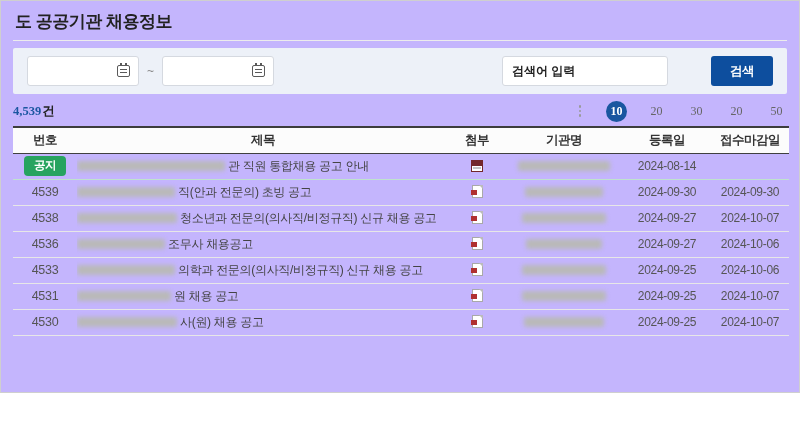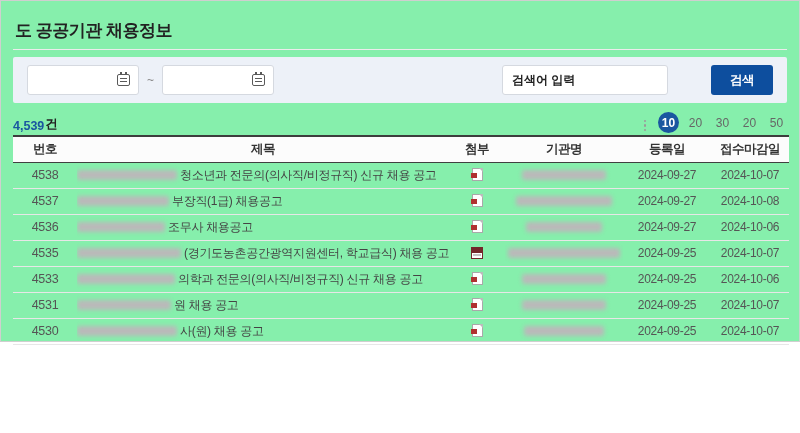--- a/index.html
+++ b/index.html
@@ -2,22 +2,22 @@
 <html><head>
 <meta charset="utf-8">
 <style>
   * { margin:0; padding:0; box-sizing:border-box; }
   html,body { width:800px; height:433px; }
   body {
     font-family:"Liberation Sans","DejaVu Sans",sans-serif;
     background:#fff; color:#333; overflow:hidden;
   }
   .page {
-    width:800px; height:342px; background:#86efac;
-    border:1px solid #cfcfcf; padding:9px 12px; position:relative;
+    width:800px; height:393px; background:#c4b5fd;
+    border:1px solid #cfcfcf; padding:0 12px; position:relative;
   }
   
   .page-header { padding:9px 2px 7px 2px; border-bottom:1px solid #ececec; }
   .page-title { font-size:17px; font-weight:bold; color:#222; letter-spacing:-0.5px; }
 
   
   .filter-bar {
     margin-top:7px; background:#edf1f8; border-radius:2px;
     height:46px; display:flex; align-items:center; padding:0 14px;
   }
@@ -42,30 +42,30 @@
     font-size:12px; font-weight:bold; color:#222; padding:0 9px; margin-right:8px;
     font-family:inherit;
   }
   .search-input::placeholder { color:#222; opacity:1; font-weight:bold; }
   .search-btn {
     width:62px; height:30px; background:#0d4e9e; color:#fff; border:none; border-radius:3px;
     font-size:12.5px; font-weight:bold; cursor:pointer; font-family:inherit; letter-spacing:-0.5px;margin-left:35px;
   }
 
   
-  .results-bar { height:26px; margin-top:4px; display:flex; align-items:flex-end; }
+  .results-bar { height:26px; margin-top:4px; display:flex; align-items:center;font-family:Liberation Serif, serif; }
   .result-count { font-size:12.5px; font-weight:bold; color:#1a56a0; }
   .result-suffix { font-size:12.5px; font-weight:bold; color:#222; margin-left:1px; }
   .results-spacer { flex:1; }
   .dots-icon { display:flex; flex-direction:column; gap:2px; margin-right:10px; cursor:pointer; padding:2px; }
   .dots-icon i { width:2.5px; height:2.5px; border-radius:50%; background:#9a9a9a; }
   .page-sizes { display:flex; align-items:center; gap:6px; }
   .page-size {
     min-width:21px; height:21px; display:flex; align-items:center; justify-content:center;
-    font-size:12px; color:#666; cursor:pointer; border-radius:50%; padding:0 2px;
+    font-size:12px; color:#666; cursor:pointer; border-radius:50%; padding:0 2px;margin-left:13px;
   }
   .page-size.active { background:#1a56a0; color:#fff; font-weight:bold; }
 
   
   table { width:100%; border-collapse:collapse; table-layout:fixed; margin-top:2px; }
   thead tr { border-top:2px solid #3d3d3d; border-bottom:1px solid #404040; background:#fcfcfc; }
   th { height:26px; font-size:12.5px; font-weight:600; color:#333; letter-spacing:-0.5px; }
   tbody tr { border-bottom:1px solid #e7e7e7; }
   tbody tr.notice { border-bottom:1px solid #bfe3cd; }
   td { height:26px; font-size:12px; color:#444; text-align:center; white-space:nowrap; overflow:hidden; letter-spacing:-0.3px; }
@@ -144,114 +144,114 @@
       <tr>
           <th>번호</th>
           <th>제목</th>
           <th>첨부</th>
           <th>기관명</th>
           <th>등록일</th>
           <th>접수마감일</th>
         </tr>
     </thead>
     <tbody>
+        <tr class="notice">
+    <td><span class="badge">공지</span></td>
+    <td class="title-cell">
+      <span class="redact title-redact" style="width: 148px;"></span><span class="title-text">관 직원 통합채용 공고 안내</span>
+    </td>
+    <td>
+      <span class="file-hwp"></span>
+    </td>
+    <td>
+      <span class="redact" style="width: 92px;"></span>
+    </td>
+    <td class="date-text">2024-08-14</td>
+    <td class="date-text"></td>
+  </tr>
+        <tr>
+    <td class="num">4539</td>
+    <td class="title-cell">
+      <span class="redact title-redact" style="width: 98px;"></span><span class="title-text">직(안과 전문의) 초빙 공고</span>
+    </td>
+    <td>
+      <span class="file-pdf"></span>
+    </td>
+    <td>
+      <span class="redact" style="width: 78px;"></span>
+    </td>
+    <td class="date-text">2024-09-30</td>
+    <td class="date-text">2024-09-30</td>
+  </tr>
         <tr>
     <td class="num">4538</td>
     <td class="title-cell">
       <span class="redact title-redact" style="width: 100px;"></span><span class="title-text">청소년과 전문의(의사직/비정규직) 신규 채용 공고</span>
     </td>
     <td>
       <span class="file-pdf"></span>
     </td>
     <td>
       <span class="redact" style="width: 84px;"></span>
     </td>
     <td class="date-text">2024-09-27</td>
     <td class="date-text">2024-10-07</td>
   </tr>
         <tr>
-    <td class="num">4537</td>
-    <td class="title-cell">
-      <span class="redact title-redact" style="width: 92px;"></span><span class="title-text">부장직(1급) 채용공고</span>
-    </td>
-    <td>
-      <span class="file-pdf"></span>
-    </td>
-    <td>
-      <span class="redact" style="width: 96px;"></span>
-    </td>
-    <td class="date-text">2024-09-27</td>
-    <td class="date-text">2024-10-08</td>
-  </tr>
-        <tr>
     <td class="num">4536</td>
     <td class="title-cell">
       <span class="redact title-redact" style="width: 88px;"></span><span class="title-text">조무사 채용공고</span>
     </td>
     <td>
       <span class="file-pdf"></span>
     </td>
     <td>
       <span class="redact" style="width: 76px;"></span>
     </td>
     <td class="date-text">2024-09-27</td>
     <td class="date-text">2024-10-06</td>
   </tr>
         <tr>
-    <td class="num">4535</td>
-    <td class="title-cell">
-      <span class="redact title-redact" style="width: 104px;"></span><span class="title-text">(경기도농촌공간광역지원센터, 학교급식) 채용 공고</span>
-    </td>
-    <td>
-      <span class="file-hwp"></span>
-    </td>
-    <td>
-      <span class="redact" style="width: 112px;"></span>
+    <td class="num">4533</td>
+    <td class="title-cell">
+      <span class="redact title-redact" style="width: 98px;"></span><span class="title-text">의학과 전문의(의사직/비정규직) 신규 채용 공고</span>
+    </td>
+    <td>
+      <span class="file-pdf"></span>
+    </td>
+    <td>
+      <span class="redact" style="width: 84px;"></span>
+    </td>
+    <td class="date-text">2024-09-25</td>
+    <td class="date-text">2024-10-06</td>
+  </tr>
+        <tr>
+    <td class="num">4531</td>
+    <td class="title-cell">
+      <span class="redact title-redact" style="width: 94px;"></span><span class="title-text">원 채용 공고</span>
+    </td>
+    <td>
+      <span class="file-pdf"></span>
+    </td>
+    <td>
+      <span class="redact" style="width: 84px;"></span>
     </td>
     <td class="date-text">2024-09-25</td>
     <td class="date-text">2024-10-07</td>
   </tr>
         <tr>
-    <td class="num">4533</td>
-    <td class="title-cell">
-      <span class="redact title-redact" style="width: 98px;"></span><span class="title-text">의학과 전문의(의사직/비정규직) 신규 채용 공고</span>
-    </td>
-    <td>
-      <span class="file-pdf"></span>
-    </td>
-    <td>
-      <span class="redact" style="width: 84px;"></span>
-    </td>
-    <td class="date-text">2024-09-25</td>
-    <td class="date-text">2024-10-06</td>
-  </tr>
-        <tr>
-    <td class="num">4531</td>
-    <td class="title-cell">
-      <span class="redact title-redact" style="width: 94px;"></span><span class="title-text">원 채용 공고</span>
-    </td>
-    <td>
-      <span class="file-pdf"></span>
-    </td>
-    <td>
-      <span class="redact" style="width: 84px;"></span>
+    <td class="num">4530</td>
+    <td class="title-cell">
+      <span class="redact title-redact" style="width: 100px;"></span><span class="title-text">사(원) 채용 공고</span>
+    </td>
+    <td>
+      <span class="file-pdf"></span>
+    </td>
+    <td>
+      <span class="redact" style="width: 80px;"></span>
     </td>
     <td class="date-text">2024-09-25</td>
     <td class="date-text">2024-10-07</td>
   </tr>
-        <tr>
-    <td class="num">4530</td>
-    <td class="title-cell">
-      <span class="redact title-redact" style="width: 100px;"></span><span class="title-text">사(원) 채용 공고</span>
-    </td>
-    <td>
-      <span class="file-pdf"></span>
-    </td>
-    <td>
-      <span class="redact" style="width: 80px;"></span>
-    </td>
-    <td class="date-text">2024-09-25</td>
-    <td class="date-text">2024-10-07</td>
-  </tr>
       </tbody>
   </table>
 
 </div>
 
 </body></html>

